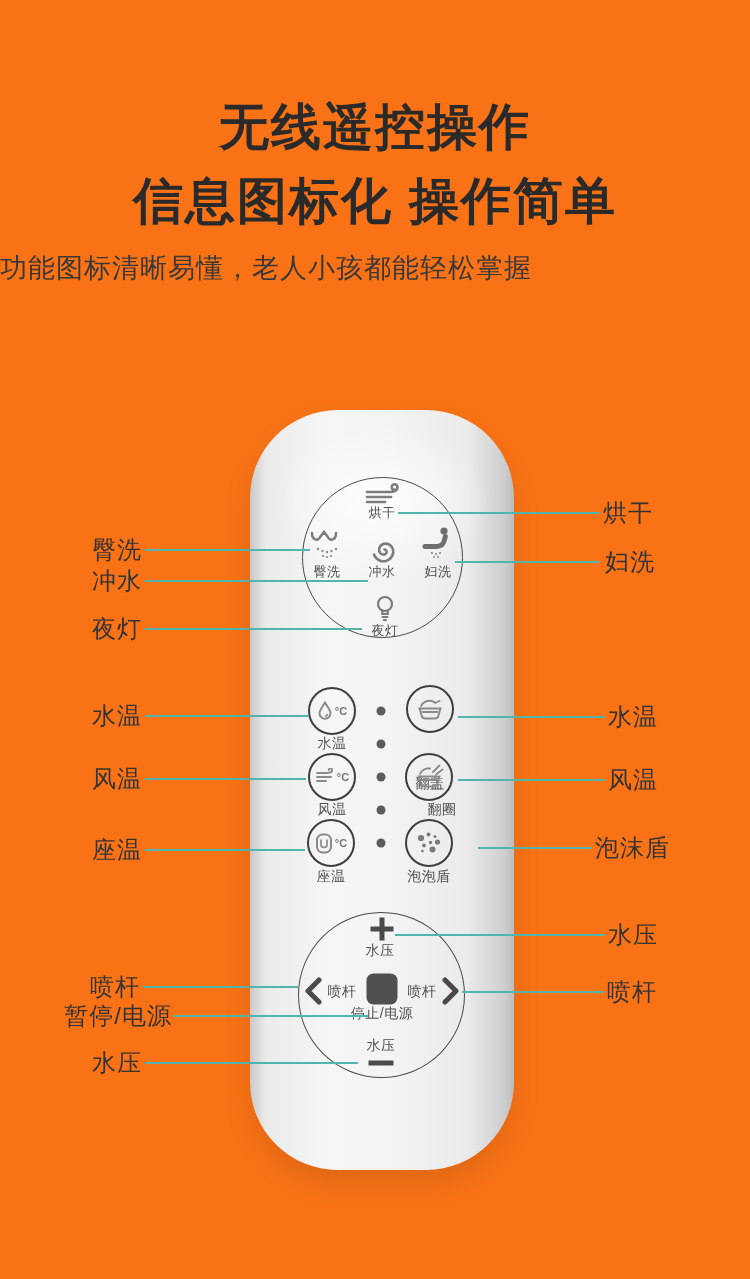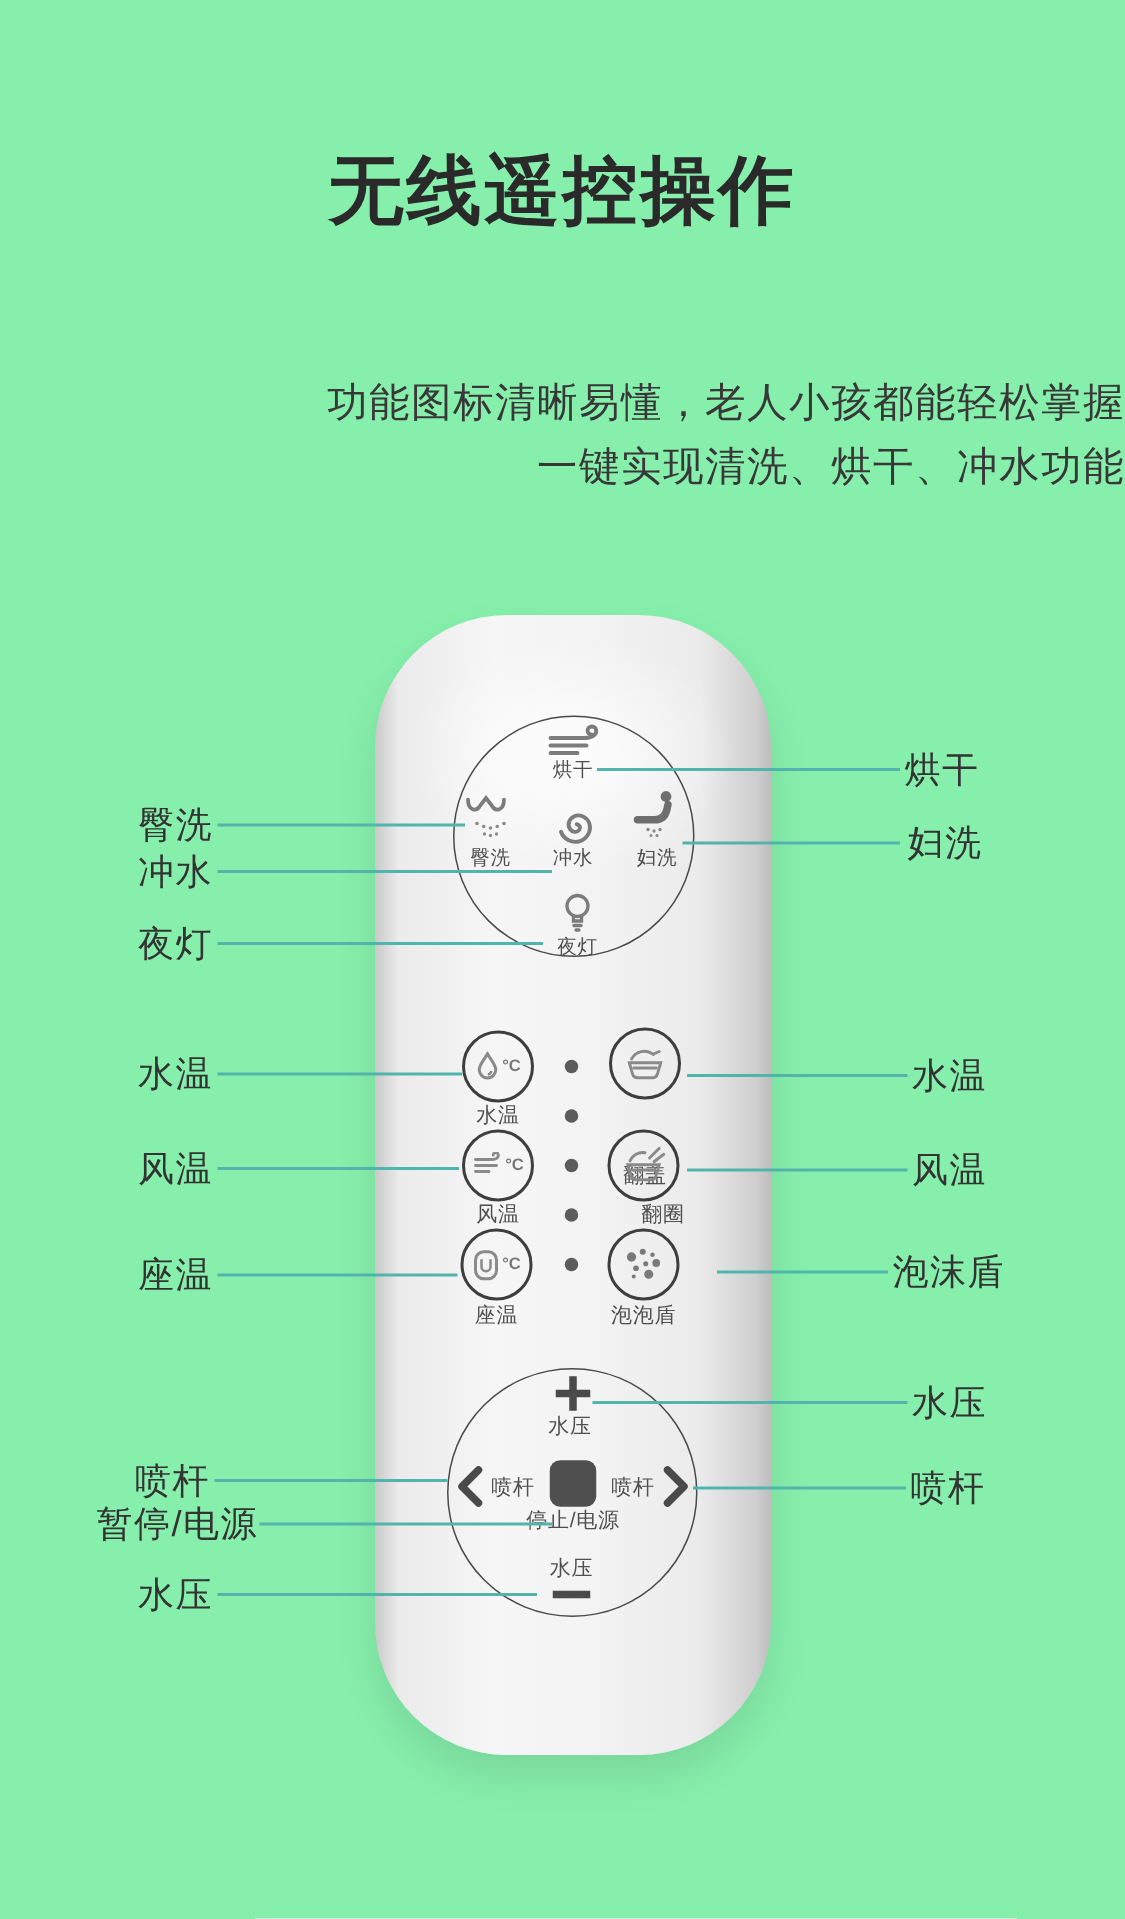--- a/index.html
+++ b/index.html
@@ -1,23 +1,23 @@
 <!DOCTYPE html>
 <html><head>
 <meta charset="utf-8">
 <style>
   html,body{margin:0;padding:0;background:#fff;}
-  .page{position:relative;width:750px;height:1279px;background:#86efac;overflow:hidden;
+  .page{position:relative;width:750px;height:1279px;background:#f97316;overflow:hidden;
         font-family:"Liberation Sans", sans-serif;}
   
   .title{position:absolute;left:0;width:750px;text-align:center;color:#2a2a2a;
          font-size:50px;font-weight:700;letter-spacing:2px;line-height:1.1;}
   .t1{top:100px;}
   .t2{top:174px;}
-  .sub{position:absolute;left:0;width:750px;text-align:right;color:#383838;
+  .sub{position:absolute;left:0;width:750px;text-align:left;color:#383838;
        font-size:27px;font-weight:400;letter-spacing:1px;}
   .s1{top:250px;}
   .s2{top:293px;}
   
   .remote{position:absolute;left:250px;top:410px;width:264px;height:760px;
           border-radius:88px;
           background:linear-gradient(90deg,#c9c9c9 0%,#ebebeb 6%,#f6f6f6 30%,#f3f3f3 55%,#ebebeb 82%,#cfcfcf 96%,#bdbdbd 100%);
           box-shadow:0 14px 28px rgba(0,0,0,0.10);}
   .remote::before{content:"";position:absolute;left:8%;top:2%;width:84%;height:20%;
           border-radius:50%;background:radial-gradient(ellipse at center,rgba(255,255,255,.85),rgba(255,255,255,0) 70%);}
@@ -40,22 +40,22 @@
   .cl-label{position:absolute;transform:translateY(-50%);font-size:24px;color:#333;
             white-space:nowrap;letter-spacing:1px;}
   svg{display:block;}
 </style>
 </head>
 <body>
 
 <div class="page">
 
   <div class="title t1">无线遥控操作</div>
+  <div class="title t2">信息图标化 操作简单</div>
   <div class="sub s1">功能图标清晰易懂，老人小孩都能轻松掌握</div>
-  <div class="sub s2">一键实现清洗、烘干、冲水功能</div>
 
   <div class="remote">
 
     <div class="ring top-ring"></div>
 
     <span class="c" style="left:132px;top:84px;">
       <svg width="40" height="26" viewBox="0 0 40 26" fill="none" stroke="#7c7c7c" stroke-width="2.6" stroke-linecap="round">
         <path d="M27 11 c5.5 0 8.5 -2 8.5 -4.8 a2.9 2.9 0 0 0 -5.8 0 c0 1.6 1.4 2.6 3.2 2.6"></path>
         <path d="M5 11 H27"></path>
         <path d="M5 16 H29"></path>

